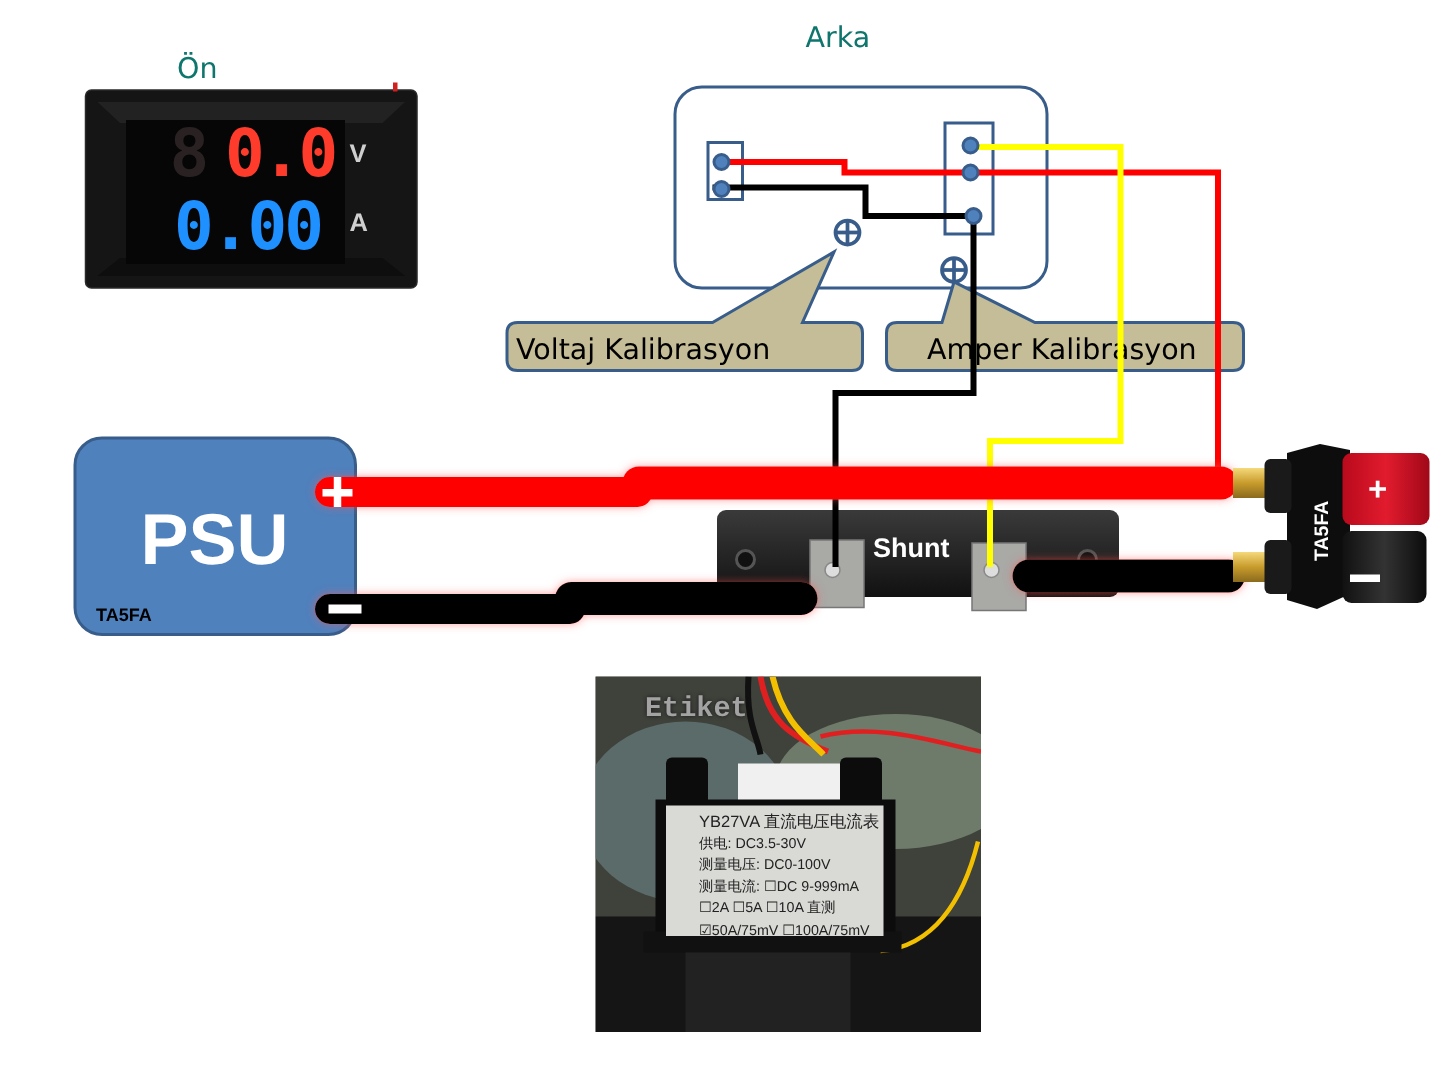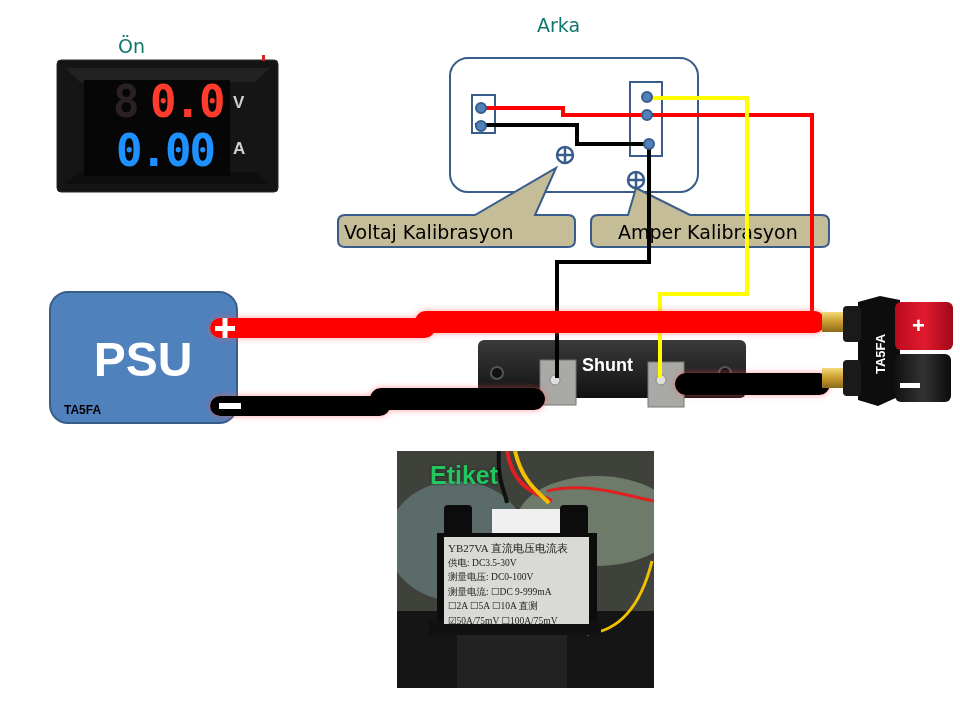--- a/index.html
+++ b/index.html
@@ -5,25 +5,25 @@
   html, body { margin:0; padding:0; }
   body { width:960px; height:720px; background:#ffffff; position:relative; overflow:hidden;
          font-family:"Liberation Sans", sans-serif; }
   .abs { position:absolute; }
   .title-label { font-family:"DejaVu Sans", sans-serif; font-size:19px; color:#0f766e; }
   #diagram { position:absolute; left:0; top:0; }
   .callout-text { font-family:"DejaVu Sans", sans-serif; font-size:19px; fill:#000; }
   .seg-digit { font-family:"DejaVu Sans Mono", monospace; font-weight:bold; }
   .photo { position:absolute; left:397px; top:451px; width:257px; height:237px; overflow:hidden;
            background:#3c3d38; }
-  .photo-label { position:absolute; left:33px; top:10px; color:#22c55e; font-weight:bold; font-size:25px;
-                 font-family:Liberation Sans, sans-serif; text-shadow:0 0 3px rgba(0,0,0,.6); }
+  .photo-label { position:absolute; left:33px; top:10px; color:#a3a3a3; font-weight:bold; font-size:19px;
+                 font-family:Liberation Mono, monospace; text-shadow:0 0 3px rgba(0,0,0,.6); }
   .sticker { position:absolute; left:47px; top:86px; width:145px; height:87px; background:#d9d9d6;
-             font-family:Liberation Serif, serif; color:#222; font-size:9.5px; line-height:14.5px;
-             padding:4px 4px; box-sizing:border-box; }
+             font-family:Liberation Sans, sans-serif; color:#222; font-size:9.5px; line-height:14.5px;
+             padding:4px 22px; box-sizing:border-box; }
   .sticker div { white-space:nowrap; }
 </style>
 </head>
 <body>
 
 <div class="abs title-label" style="left:118px; top:35px;">Ön</div>
 <div class="abs title-label" style="left:537px; top:14px;">Arka</div>
 
 <svg id="diagram" width="960" height="720" viewBox="0 0 960 720">
   <defs>

